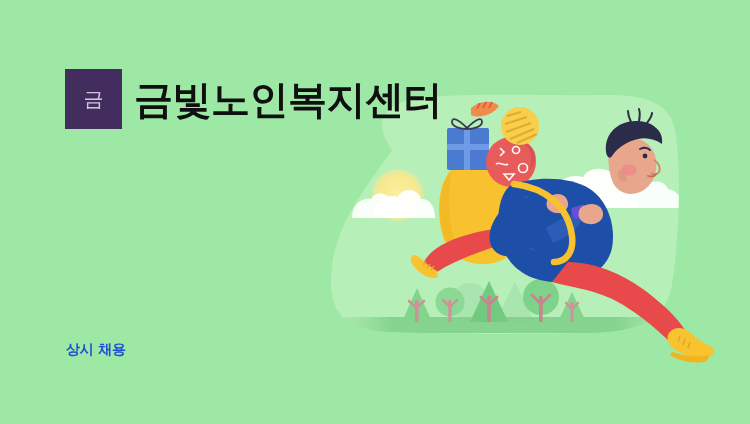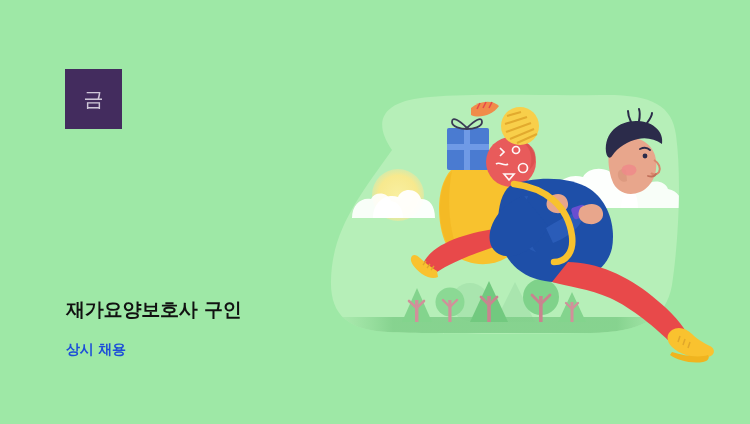--- a/index.html
+++ b/index.html
@@ -346,18 +346,18 @@
         </g>
 
       </g>
     </svg>
   </div>
 
   <div class="brand-row">
     <div class="brand-mark">
       <span class="brand-mark-letter">금</span>
     </div>
+    <div class="brand-title">금빛노인복지센터</div>
   </div>
 
-  <div class="job-title">재가요양보호사 구인</div>
   <div class="job-status">상시 채용</div>
 
 </div>
 
 </body></html>

